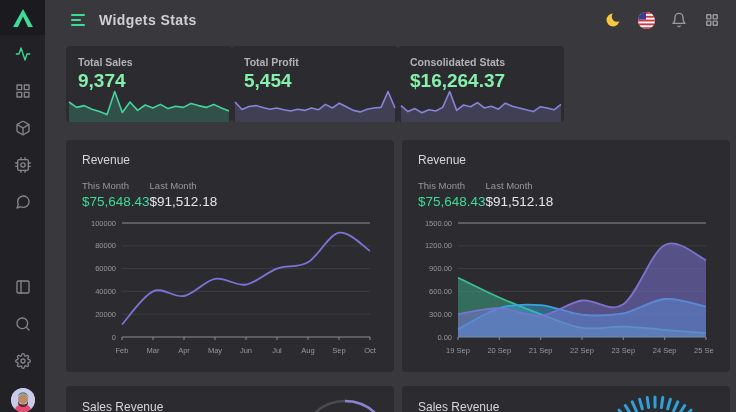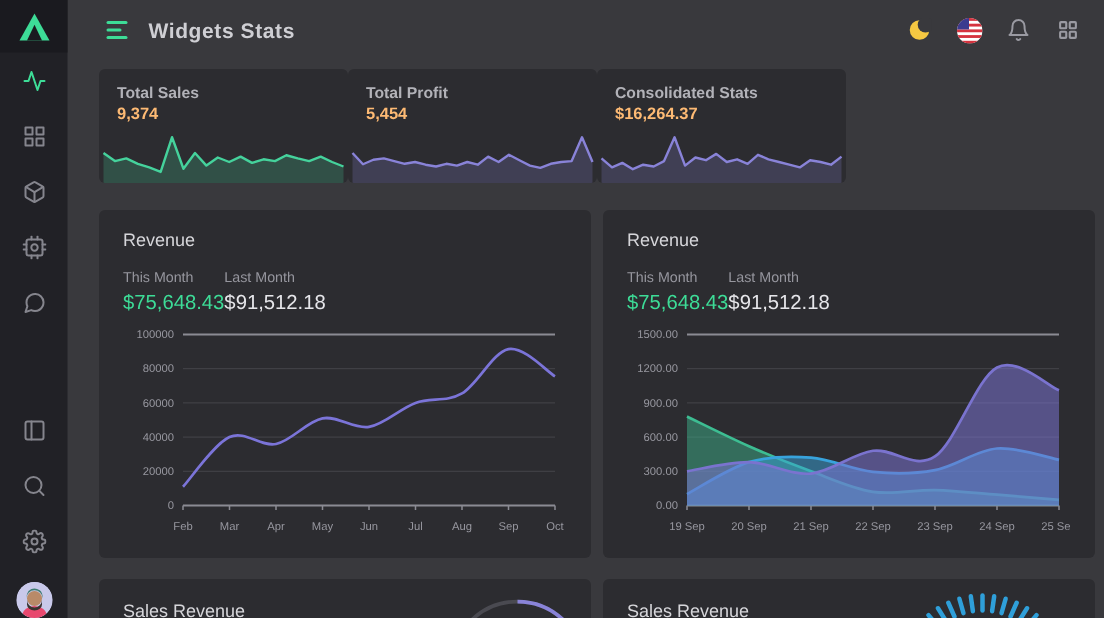--- a/index.html
+++ b/index.html
@@ -24,21 +24,21 @@
   .hamburger .b1{width:14px}.hamburger .b2{width:10px}.hamburger .b3{width:14px}
   .page-title{margin:0 0 0 14px;font-size:14px;font-weight:700;letter-spacing:.4px;color:#cfcfd4}
   .topbar-right{margin-left:auto;display:flex;align-items:center;gap:15px;padding-right:15px}
   .top-icon{width:18px;height:18px;display:flex;align-items:center;justify-content:center;cursor:pointer;color:#9a9aa2}
   .top-icon svg{display:block}
   
   .content{position:absolute;left:45px;top:40px;right:0;bottom:0;padding:6px 6px 0 21px}
   .stats-row{display:grid;grid-template-columns:repeat(4,1fr);gap:0;height:76px}
   .stat-card{background:#2c2c30;border-radius:4px;position:relative;overflow:hidden}
   .stat-label{padding:10px 12px 0;font-size:10.5px;font-weight:700;color:#b2b2b8}
-  .stat-value{padding:2px 12px 0;font-size:11px;font-weight:700;color:#fdba74}
+  .stat-value{padding:2px 12px 0;font-size:19px;font-weight:700;color:#86efac}
   .sparkline{position:absolute;left:0;right:0;bottom:0;height:34px}
   .charts-row{display:grid;grid-template-columns:1fr 1fr;gap:8px;margin-top:18px;height:228px}
   .revenue-card{background:#2c2c30;border-radius:4px;padding:13px 16px;box-sizing:border-box}
   .card-title{font-size:12px;font-weight:400;color:#d6d6da}
   .legend{display:flex;margin-top:13px}
   .legend-label{font-size:9.5px;color:#96969e}
   .legend-value{font-size:13.5px;font-weight:400;margin-top:3px;color:#e6e6ea}
   .legend-value.green{color:#3ddc97}
   .big-chart{margin-top:8px;height:142px}
   .bottom-row{display:grid;grid-template-columns:1fr 1fr;gap:8px;margin-top:18px;height:150px}

